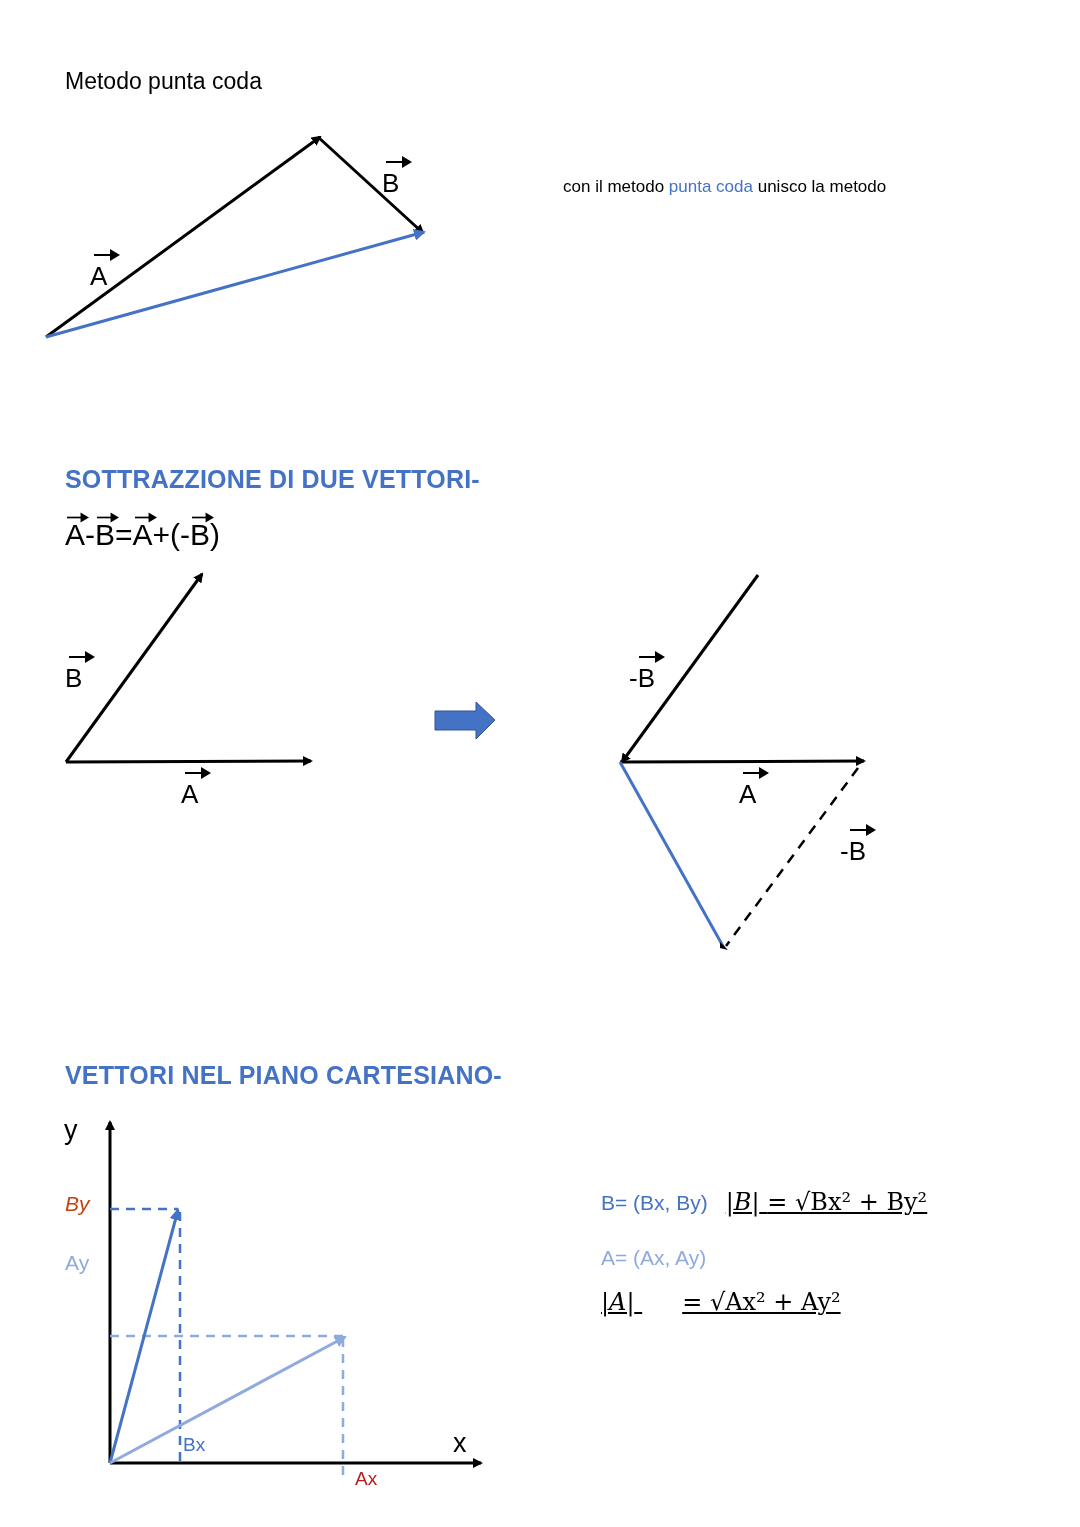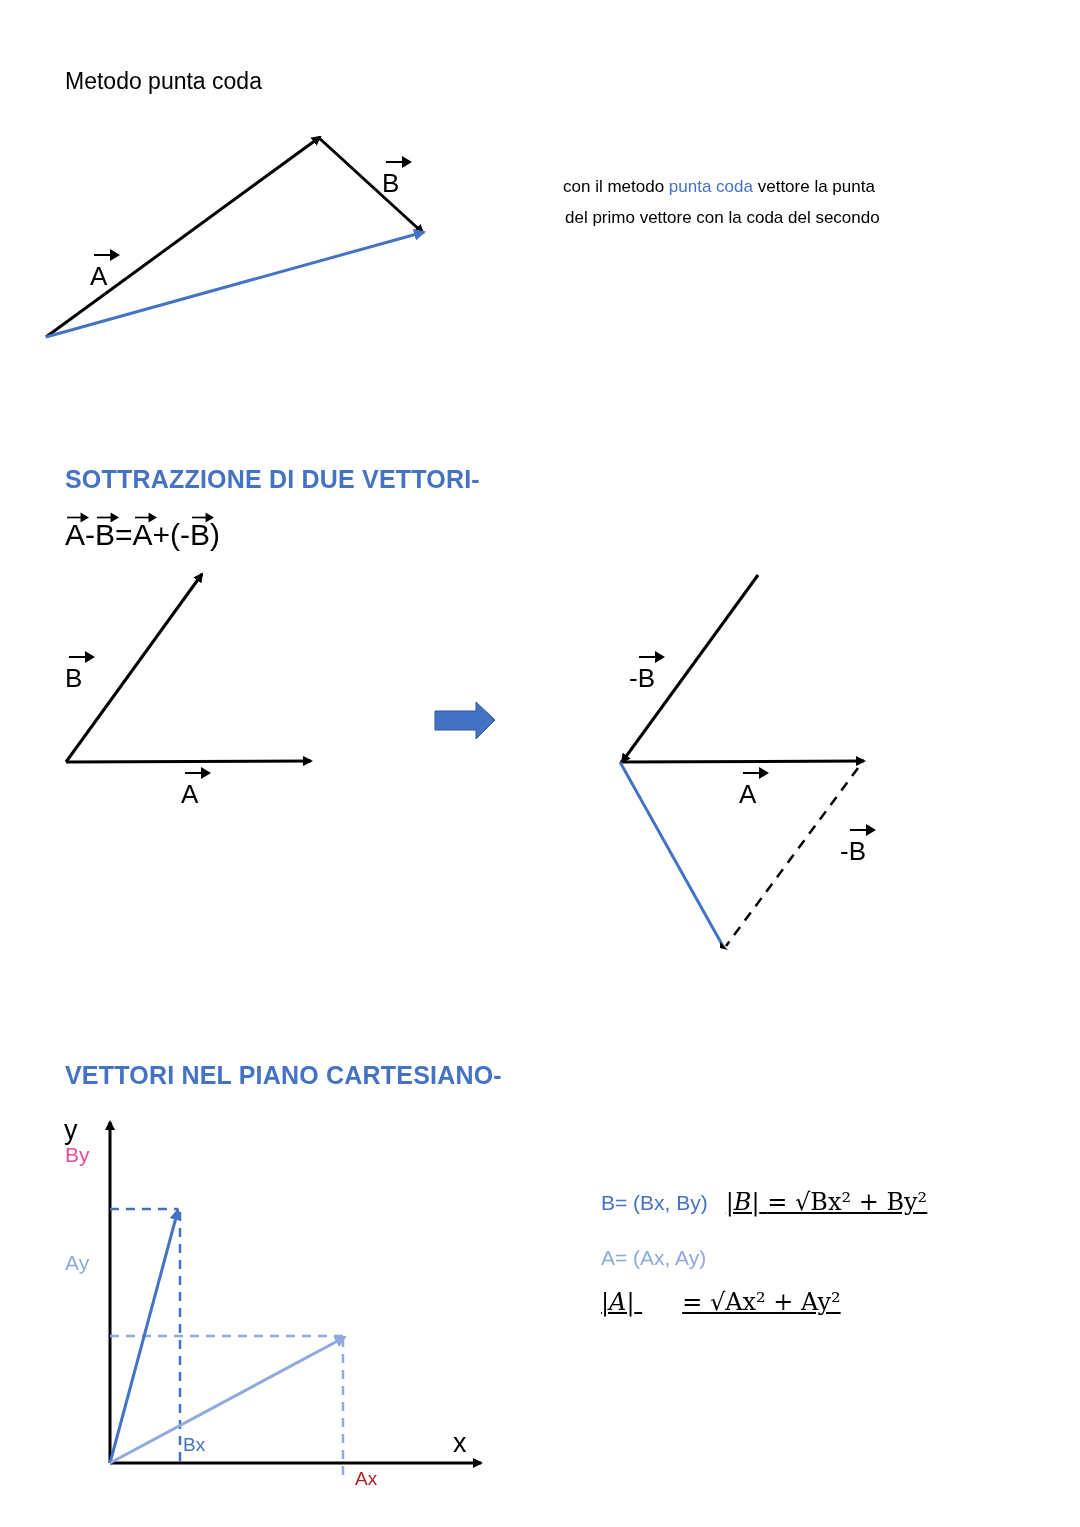--- a/index.html
+++ b/index.html
@@ -82,22 +82,21 @@
 </div>
 <div class="vlabel" style="left:382px; top:170px;">
   <svg class="arr" viewBox="0 0 26 12">
       <line x1="0" y1="6" x2="18" y2="6" stroke="#000" stroke-width="2"></line>
       <path d="M16,0 L26,6 L16,12 z" fill="#000"></path>
     </svg>
   <span>B</span>
 </div>
 
 <div class="abs note" style="left:563px; top:171px;">
-  <div><span>con il metodo </span><span class="accent">punta coda</span><span> vettore la punta</span></div>
-  <div style="padding-left:2px;">del primo vettore con la coda del secondo</div>
+  <div><span>con il metodo </span><span class="accent">punta coda</span><span> unisco la metodo</span></div>
 </div>
 
 <div class="abs heading" style="left:65px; top:465px;">SOTTRAZZIONE DI DUE VETTORI-</div>
 
 <div class="abs formula-eq" style="left:65px; top:518px; white-space:nowrap;">
   <span style="position:relative;"><svg style="position:absolute;left:2px;top:-6px;width:22px;height:11px;" viewBox="0 0 26 12">
         <line x1="0" y1="6" x2="18" y2="6" stroke="#000" stroke-width="2"></line>
         <path d="M16,0 L26,6 L16,12 z" fill="#000"></path>
       </svg><span>A</span></span><span>-</span><span style="position:relative;"><svg style="position:absolute;left:2px;top:-6px;width:22px;height:11px;" viewBox="0 0 26 12">
         <line x1="0" y1="6" x2="18" y2="6" stroke="#000" stroke-width="2"></line>
@@ -146,21 +145,21 @@
       <path d="M16,0 L26,6 L16,12 z" fill="#000"></path>
     </svg>
   <span>-B</span>
 </div>
 
 <div class="abs heading" style="left:65px; top:1061px;">VETTORI NEL PIANO CARTESIANO-</div>
 
 <div class="axis-lbl" style="left:64px; top:1115px; font-size:27px;">y</div>
 <div class="axis-lbl" style="left:453px; top:1428px; font-size:27px;">x</div>
 
-<div class="axis-lbl" style="left:65px; top:1143px; color:#ec4899;">By</div>
+<div class="axis-lbl" style="left:65px; top:1192px; color:#c2410c;font-style:italic;">By</div>
 <div class="axis-lbl" style="left:65px; top:1251px; color:#8faadc;">Ay</div>
 <div class="axis-lbl" style="left:183px; top:1434px; color:#4472c4; font-size:19px;">Bx</div>
 <div class="axis-lbl" style="left:355px; top:1468px; color:#b91c1c; font-size:19px;">Ax</div>
 
 <div class="mrow" style="left:601px; top:1188px;">
   <span class="pair" style="color:#4472c4;">B= (Bx, By)</span>
   <span class="math"><span>|B|</span> <span style="font-style:normal;">= √Bx² + By²</span></span>
 </div>
 <div class="mrow" style="left:601px; top:1246px;flex-direction:column;">
   <span class="pair" style="color:#8faadc;">A= (Ax, Ay)</span>

